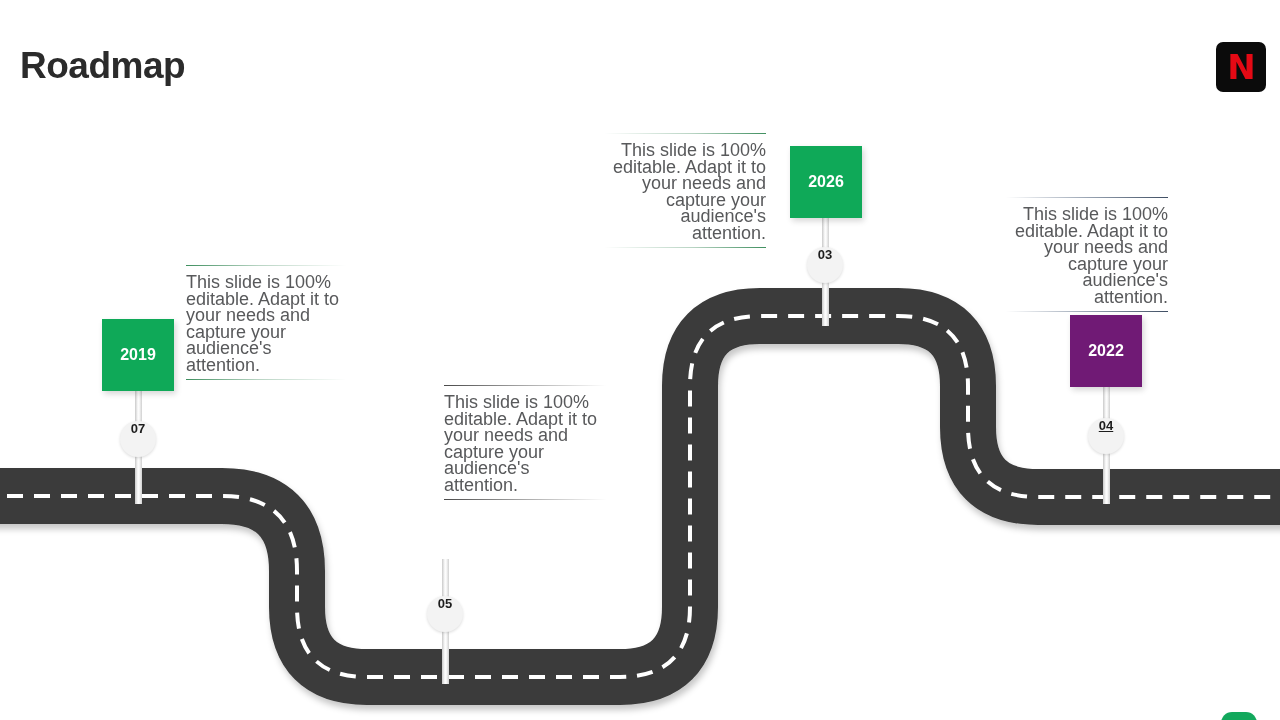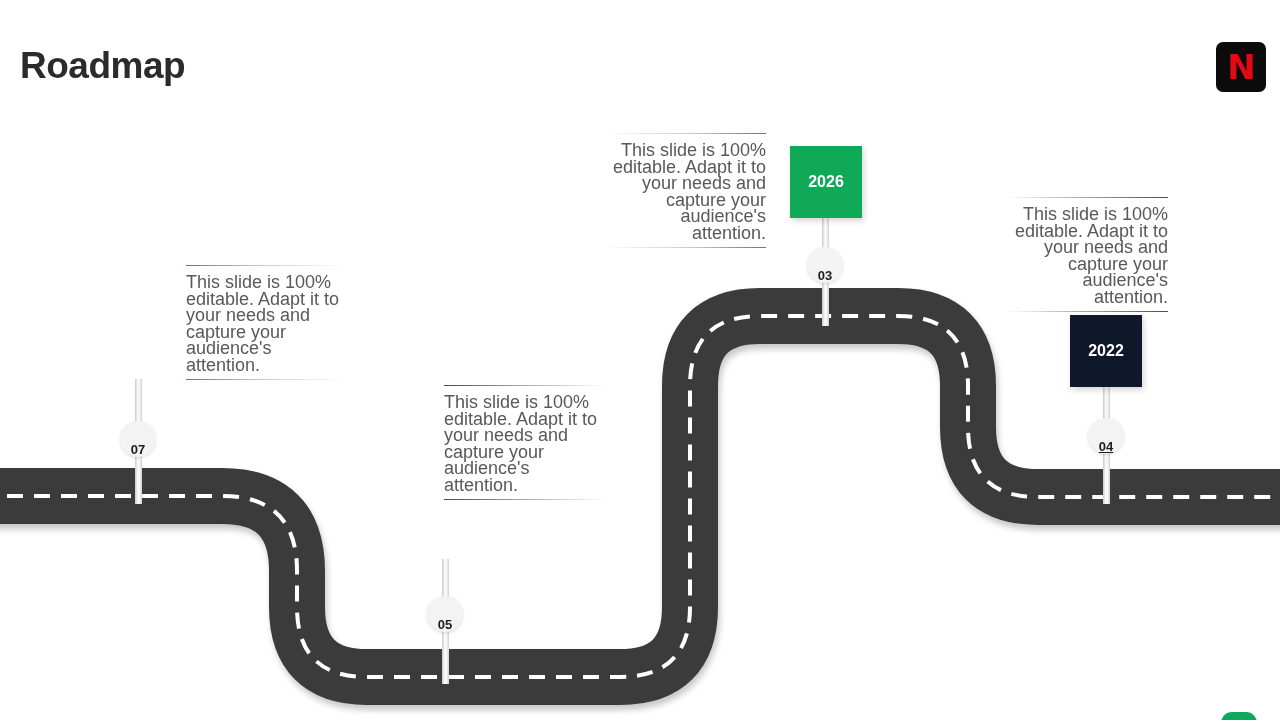--- a/index.html
+++ b/index.html
@@ -44,36 +44,36 @@
 
   
   .pole {
     position: absolute; width: 7px;
     background: linear-gradient(to right, #c9c9c9 0%, #f4f4f4 35%, #ffffff 55%, #d0d0d0 100%);
     z-index: 4;
   }
   .badge {
     position: absolute; width: 36px; height: 36px; border-radius: 50%;
     background: #f3f3f3;
-    display: flex; align-items: flex-end; justify-content: center;
+    display: flex; align-items: flex-start; justify-content: center;
     font-size: 13px; font-weight: bold; color: #1d1d1d;
     box-shadow: 0 1px 3px rgba(0,0,0,.14);
     z-index: 5;
   }
 
   
   .flag {
     position: absolute; width: 72px; height: 72px;
     display: flex; align-items: center; justify-content: center;
     font-size: 16px; font-weight: bold; color: #ffffff;
     box-shadow: 2px 3px 6px rgba(0,0,0,.16);
     z-index: 6;
   }
   .flag.green { background: #0fa958; }
-  .flag.blue  { background: #0f172a; }
+  .flag.blue  { background: #701a75; }
 
   
   .txt-block { position: absolute; z-index: 3; }
   .txt-block p {
     font-size: 18px; line-height: 16.5px; color: #58595b;
     padding: 8px 0 6px 0;
   }
   .rule { height: 1px; width: 100%; }
   .rule.g-l { background: linear-gradient(to right, #3f8f5f 0%, #b8d4c3 45%, rgba(255,255,255,0) 100%); }
   .rule.g-r { background: linear-gradient(to left,  #3f8f5f 0%, #b8d4c3 45%, rgba(255,255,255,0) 100%); }
@@ -127,20 +127,23 @@
                Q 690 287 760 287
                L 898 287
                Q 968 287 968 357
                L 968 398
                Q 968 468 1038 468
                L 1300 468" fill="none" stroke="#ffffff" stroke-width="4" stroke-dasharray="16 11" stroke-linecap="butt"></path>
     </svg>
   </div>
 
   <div class="pole" style="left:135px; top:350px; height:125px;"></div>
+  <div class="flag green" style="left:102px; top:290px;">
+    <span>2019</span>
+  </div>
   <div class="badge" style="left:120px; top:392px;">
     <span>07</span>
   </div>
   <div class="txt-block ta-left" style="left:186px; top:236px; width:160px;">
     <div class="rule g-l"></div>
     <p>This slide is 100% editable. Adapt it to your needs and capture your audience's attention.</p>
     <div class="rule g-l"></div>
   </div>
 
   <div class="pole" style="left:442px; top:530px; height:125px;"></div>

